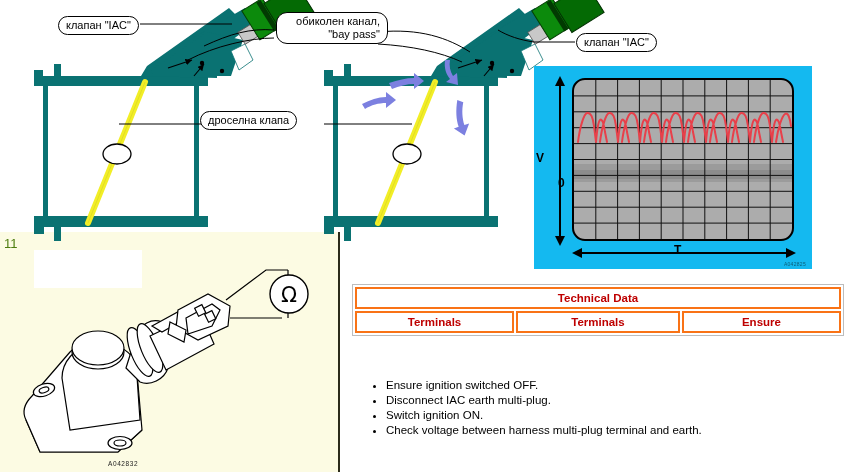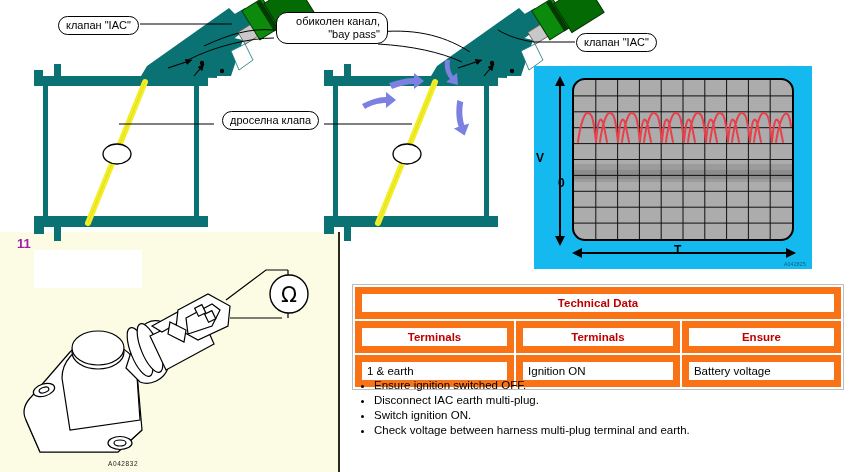--- a/index.html
+++ b/index.html
@@ -16,22 +16,22 @@
     font-family:"Liberation Sans","DejaVu Sans",sans-serif;
   }
 
   
   .beige-panel{
     position:absolute;left:0;top:232px;width:340px;height:240px;
     background:#FCFBE3;border-right:2px solid #2b2b1a;
     box-sizing:border-box;
   }
   .fig-num{
-    position:absolute;left:17px;top:236px;color:#a21caf;font-size:13px;
-    font-weight:bold;z-index:45;
+    position:absolute;left:4px;top:236px;color:#4d7c0f;font-size:13px;
+    font-weight:normal;z-index:45;
   }
   .white-label-box{
     position:absolute;left:34px;top:250px;width:108px;height:38px;background:#fff;z-index:41;
   }
 
   
   svg.layer{position:absolute;left:0;top:0;width:859px;height:472px;overflow:visible;}
   svg.layer.bot{z-index:10;}
 
   
@@ -54,27 +54,27 @@
   }
   .scope .code{
     position:absolute;right:6px;bottom:2px;color:#0b5e77;font-size:5px;
     letter-spacing:.3px;font-family:"Liberation Sans","DejaVu Sans",sans-serif;
   }
 
   
   .tdwrap{position:absolute;left:352px;top:284px;width:492px;z-index:25;}
   table.td{border-collapse:separate;border-spacing:2px;width:100%;
            border:1px solid #bdbdbd;background:#fff;}
-  table.td td{border:7px solid #f97316;font-size:11.5px;padding:3px 5px;
+  table.td td{border:2px solid #f97316;font-size:11.5px;padding:3px 5px;
               font-family:"Liberation Sans","DejaVu Sans",sans-serif;color:#000;}
   table.td td.hdr{color:#BE0000;font-weight:bold;text-align:center;}
   table.td td.title{color:#BE0000;font-weight:bold;text-align:center;}
 
   
-  .steps{position:absolute;left:352px;top:378px;width:470px;z-index:25;}
+  .steps{position:absolute;left:364px;top:378px;width:470px;z-index:25;}
   .steps ul{margin:0;padding:0 0 0 22px;list-style:disc;}
   .steps li{font-size:11.5px;line-height:15px;color:#000;
             font-family:"Liberation Sans","DejaVu Sans",sans-serif;}
 </style>
 </head>
 <body>
 
 <div class="page">
 
   <div class="beige-panel"></div>
@@ -220,21 +220,21 @@
       <text x="289" y="302" text-anchor="middle" font-size="21" font-family="DejaVu Sans, sans-serif" fill="#000">Ω</text>
     </g>
     <text x="108" y="466" font-size="6.5" letter-spacing="0.6" font-family="Liberation Sans, sans-serif" fill="#222">A042832</text>
   </svg>
 
   <div class="callout" style="left:58px;top:16px;">клапан "IAC"</div>
 
   <div class="callout" style="left:276px;top:12px;width:96px;text-align:right;">обиколен канал,
 "bay pass"</div>
 
-  <div class="callout" style="left:222px;top:111px;">дроселна клапа</div>
+  <div class="callout" style="left:200px;top:111px;">дроселна клапа</div>
 
   <div class="callout" style="left:576px;top:33px;">клапан "IAC"</div>
 
   <div class="callout" style="left:46px;top:258px;">клапан "IAC"</div>
 
   <div class="scope">
 
     <svg style="position:absolute;left:16px;top:10px;width:20px;height:170px;" viewBox="0 0 20 170" xmlns="http://www.w3.org/2000/svg">
       <line x1="10" y1="6" x2="10" y2="164" stroke="#000" stroke-width="2"></line>
       <path d="M10,0 L15,10 L5,10 Z" fill="#000"></path>
@@ -319,25 +319,20 @@
     <table class="td">
       <tbody>
           <tr>
         <td class="title" colspan="3">Technical Data</td>
       </tr>
       <tr>
         <td class="hdr" style="width:33%">Terminals</td>
         <td class="hdr" style="width:34%">Terminals</td>
         <td class="hdr" style="width:33%">Ensure</td>
       </tr>
-      <tr>
-        <td>1 &amp; earth</td>
-        <td>Ignition ON</td>
-        <td>Battery voltage</td>
-      </tr>
     </tbody>
       </table>
   </div>
 
   <div class="steps">
     <ul>
       <li>Ensure ignition switched OFF.</li>
       <li>Disconnect IAC earth multi-plug.</li>
       <li>Switch ignition ON.</li>
       <li>Check voltage between harness multi-plug terminal and earth.</li>

